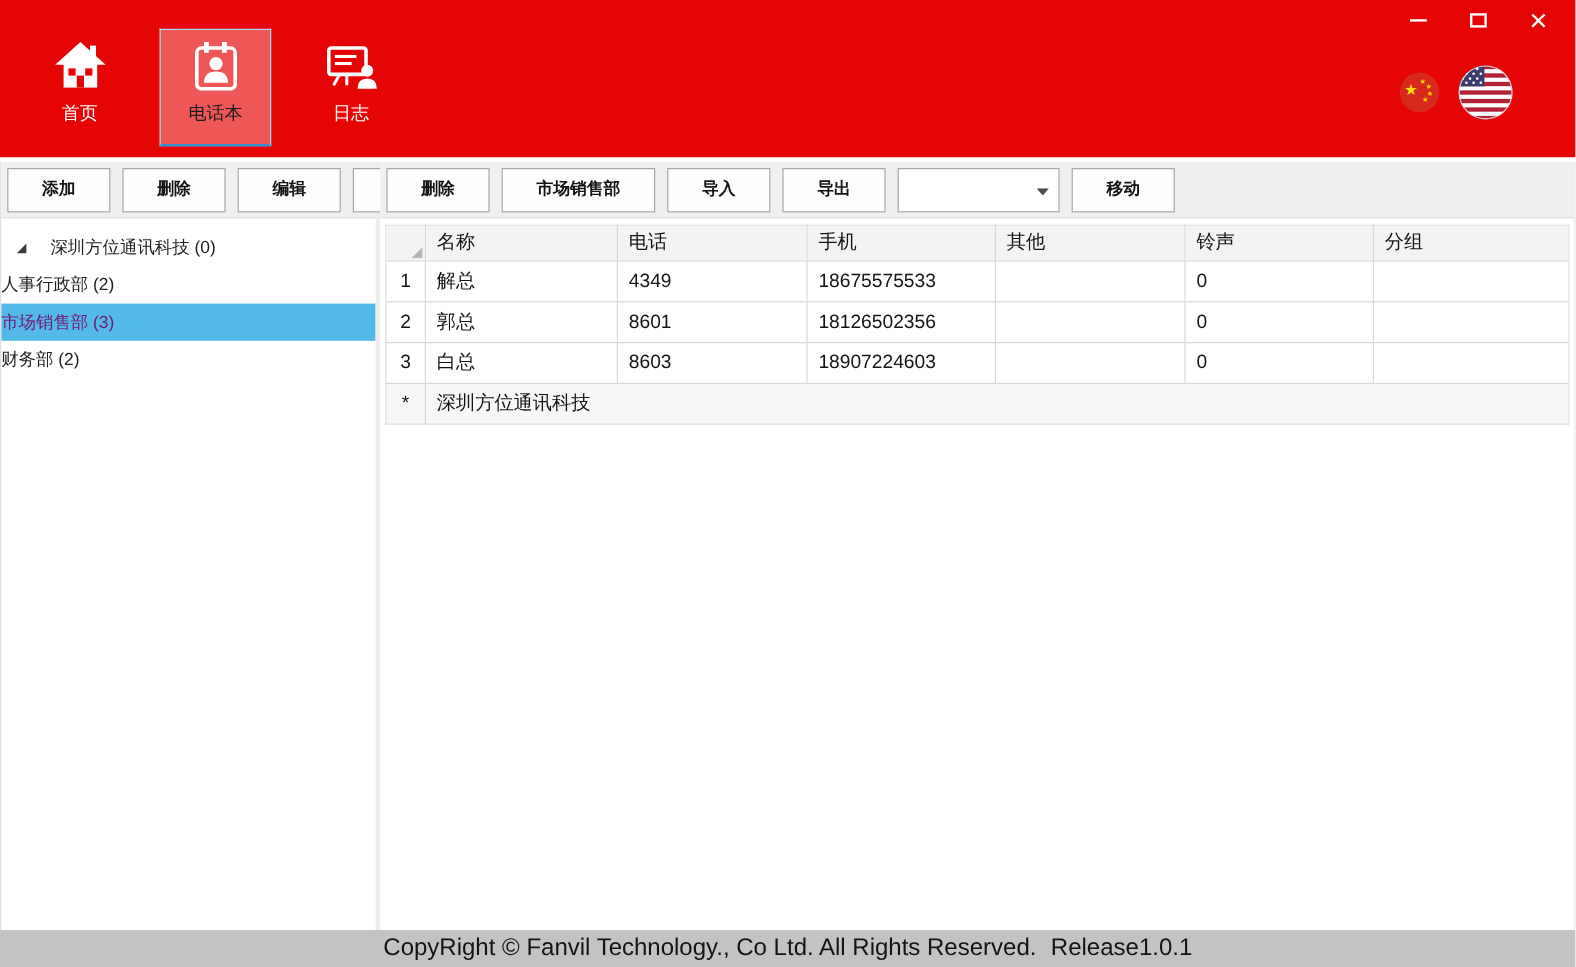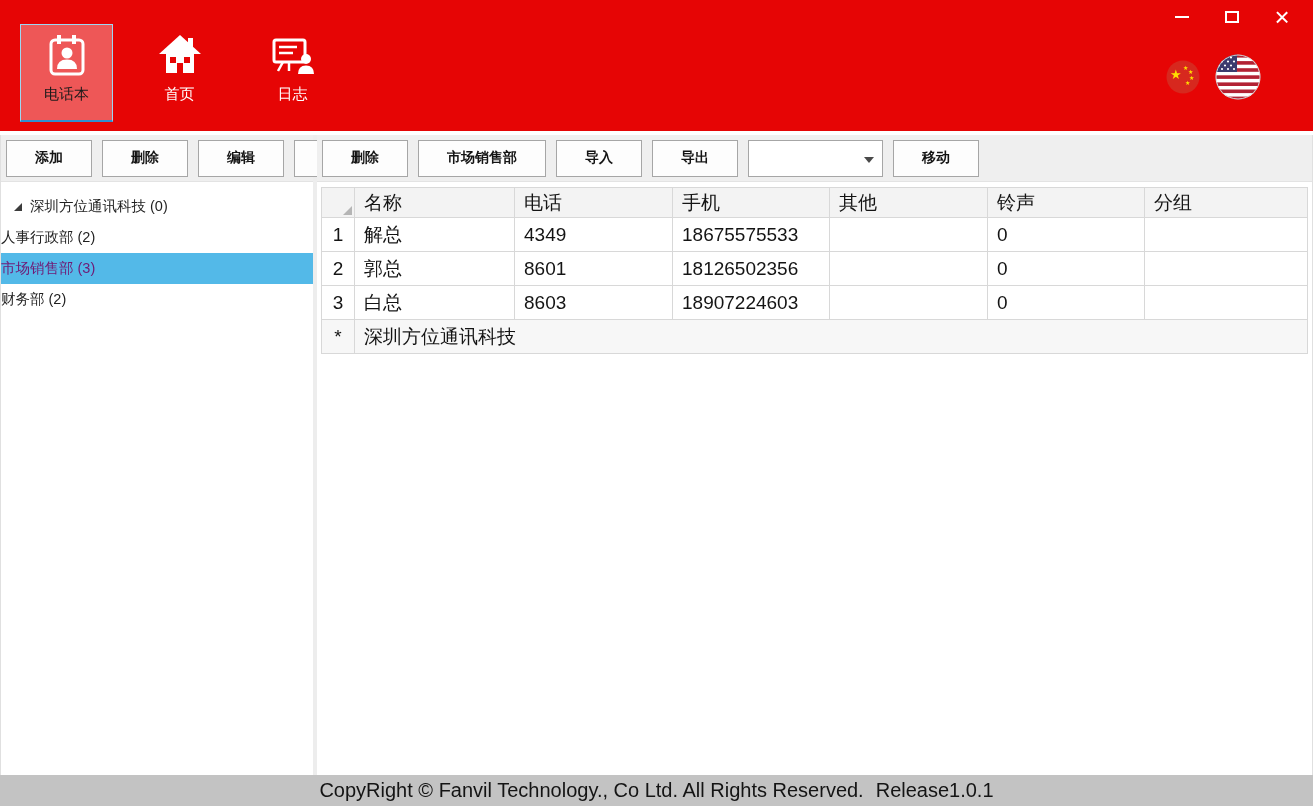--- a/index.html
+++ b/index.html
@@ -76,31 +76,31 @@
   }
   .combo-arrow {
     position:absolute; right:8px; top:16px; width:0; height:0;
     border-left:5px solid transparent; border-right:5px solid transparent;
     border-top:6px solid #4a4a4a;
   }
 
   
   .tree { flex:1 1 auto; padding-top:9px; font-size:14.5px; color:#1f1f1f; overflow:hidden; }
   .tree-item { height:31px; display:flex; align-items:center; cursor:pointer; }
-  .tree-root { padding-left:13px; gap:8px; }
+  .tree-root { padding-left:13px; gap:20px; }
   .tree-child { }
   .tree-item.selected { background:var(--selection-blue,#53b9e8); color:#701a75; }
   .expander {
     width:0; height:0; display:block;
     border-bottom:8px solid #3c3c3c; border-left:8px solid transparent;
   }
 
   
   .table-wrap { margin:5px 4px 0 4px; overflow:hidden; }
-  table.contacts { border-collapse:collapse; width:100%; table-layout:fixed; font-size:19px; }
+  table.contacts { border-collapse:collapse; width:100%; table-layout:fixed; font-size:16px; }
   .contacts th, .contacts td {
     border:1px solid #d8d8d8; padding:0 9px; text-align:left;
     overflow:hidden; white-space:nowrap; font-weight:normal; color:#141414;
   }
   .contacts thead th { background:#f3f3f3; height:30px; }
   .contacts tbody td { height:34px; background:#ffffff; }
   .contacts .col-num { width:33px; }
   .contacts .col-name { width:160px; }
   .contacts .col-phone { width:158px; }
   .contacts .col-mobile { width:157px; }
@@ -134,41 +134,41 @@
       </div>
       <div class="win-btn">
         <span class="max-glyph"></span>
       </div>
       <div class="win-btn">
         <span class="close-glyph">×</span>
       </div>
     </div>
 
     <nav class="nav">
-      <div class="nav-item active">
-        <svg class="nav-icon" viewBox="0 0 48 48">
-          <rect x="8" y="8" width="32" height="34" rx="4" fill="none" stroke="#fff" stroke-width="3"></rect>
-          <rect x="14" y="3" width="4" height="9" fill="#fff"></rect>
-          <rect x="29" y="3" width="4" height="9" fill="#fff"></rect>
-          <circle cx="24" cy="21" r="5.5" fill="#fff"></circle>
-          <path d="M14,37 Q14,27.5 24,27.5 Q34,27.5 34,37 Z" fill="#fff"></path>
-        </svg>
-        <span>电话本</span>
-      </div>
-
       <div class="nav-item">
         <svg class="nav-icon" viewBox="0 0 48 48">
           <rect x="32" y="6" width="5" height="10" fill="#fff"></rect>
           <polygon points="24,3 45,22 3,22" fill="#fff"></polygon>
           <rect x="10" y="21" width="28" height="20" fill="#fff"></rect>
           <rect x="14" y="25" width="6" height="6" fill="var(--brand-red,#e60505)"></rect>
           <rect x="28" y="25" width="6" height="6" fill="var(--brand-red,#e60505)"></rect>
           <rect x="21" y="31" width="6" height="10" fill="var(--brand-red,#e60505)"></rect>
         </svg>
         <span>首页</span>
+      </div>
+
+      <div class="nav-item active">
+        <svg class="nav-icon" viewBox="0 0 48 48">
+          <rect x="8" y="8" width="32" height="34" rx="4" fill="none" stroke="#fff" stroke-width="3"></rect>
+          <rect x="14" y="3" width="4" height="9" fill="#fff"></rect>
+          <rect x="29" y="3" width="4" height="9" fill="#fff"></rect>
+          <circle cx="24" cy="21" r="5.5" fill="#fff"></circle>
+          <path d="M14,37 Q14,27.5 24,27.5 Q34,27.5 34,37 Z" fill="#fff"></path>
+        </svg>
+        <span>电话本</span>
       </div>
 
       <div class="nav-item">
         <svg class="nav-icon" viewBox="0 0 48 48">
           <rect x="5" y="8" width="31" height="22" rx="2" fill="none" stroke="#fff" stroke-width="3"></rect>
           <line x1="10" y1="15" x2="28" y2="15" stroke="#fff" stroke-width="2.5"></line>
           <line x1="10" y1="21" x2="24" y2="21" stroke="#fff" stroke-width="2.5"></line>
           <line x1="14" y1="30" x2="9" y2="39" stroke="#fff" stroke-width="2.5"></line>
           <line x1="20" y1="30" x2="20" y2="39" stroke="#fff" stroke-width="2.5"></line>
           <circle cx="37" cy="27" r="5" fill="#fff"></circle>

